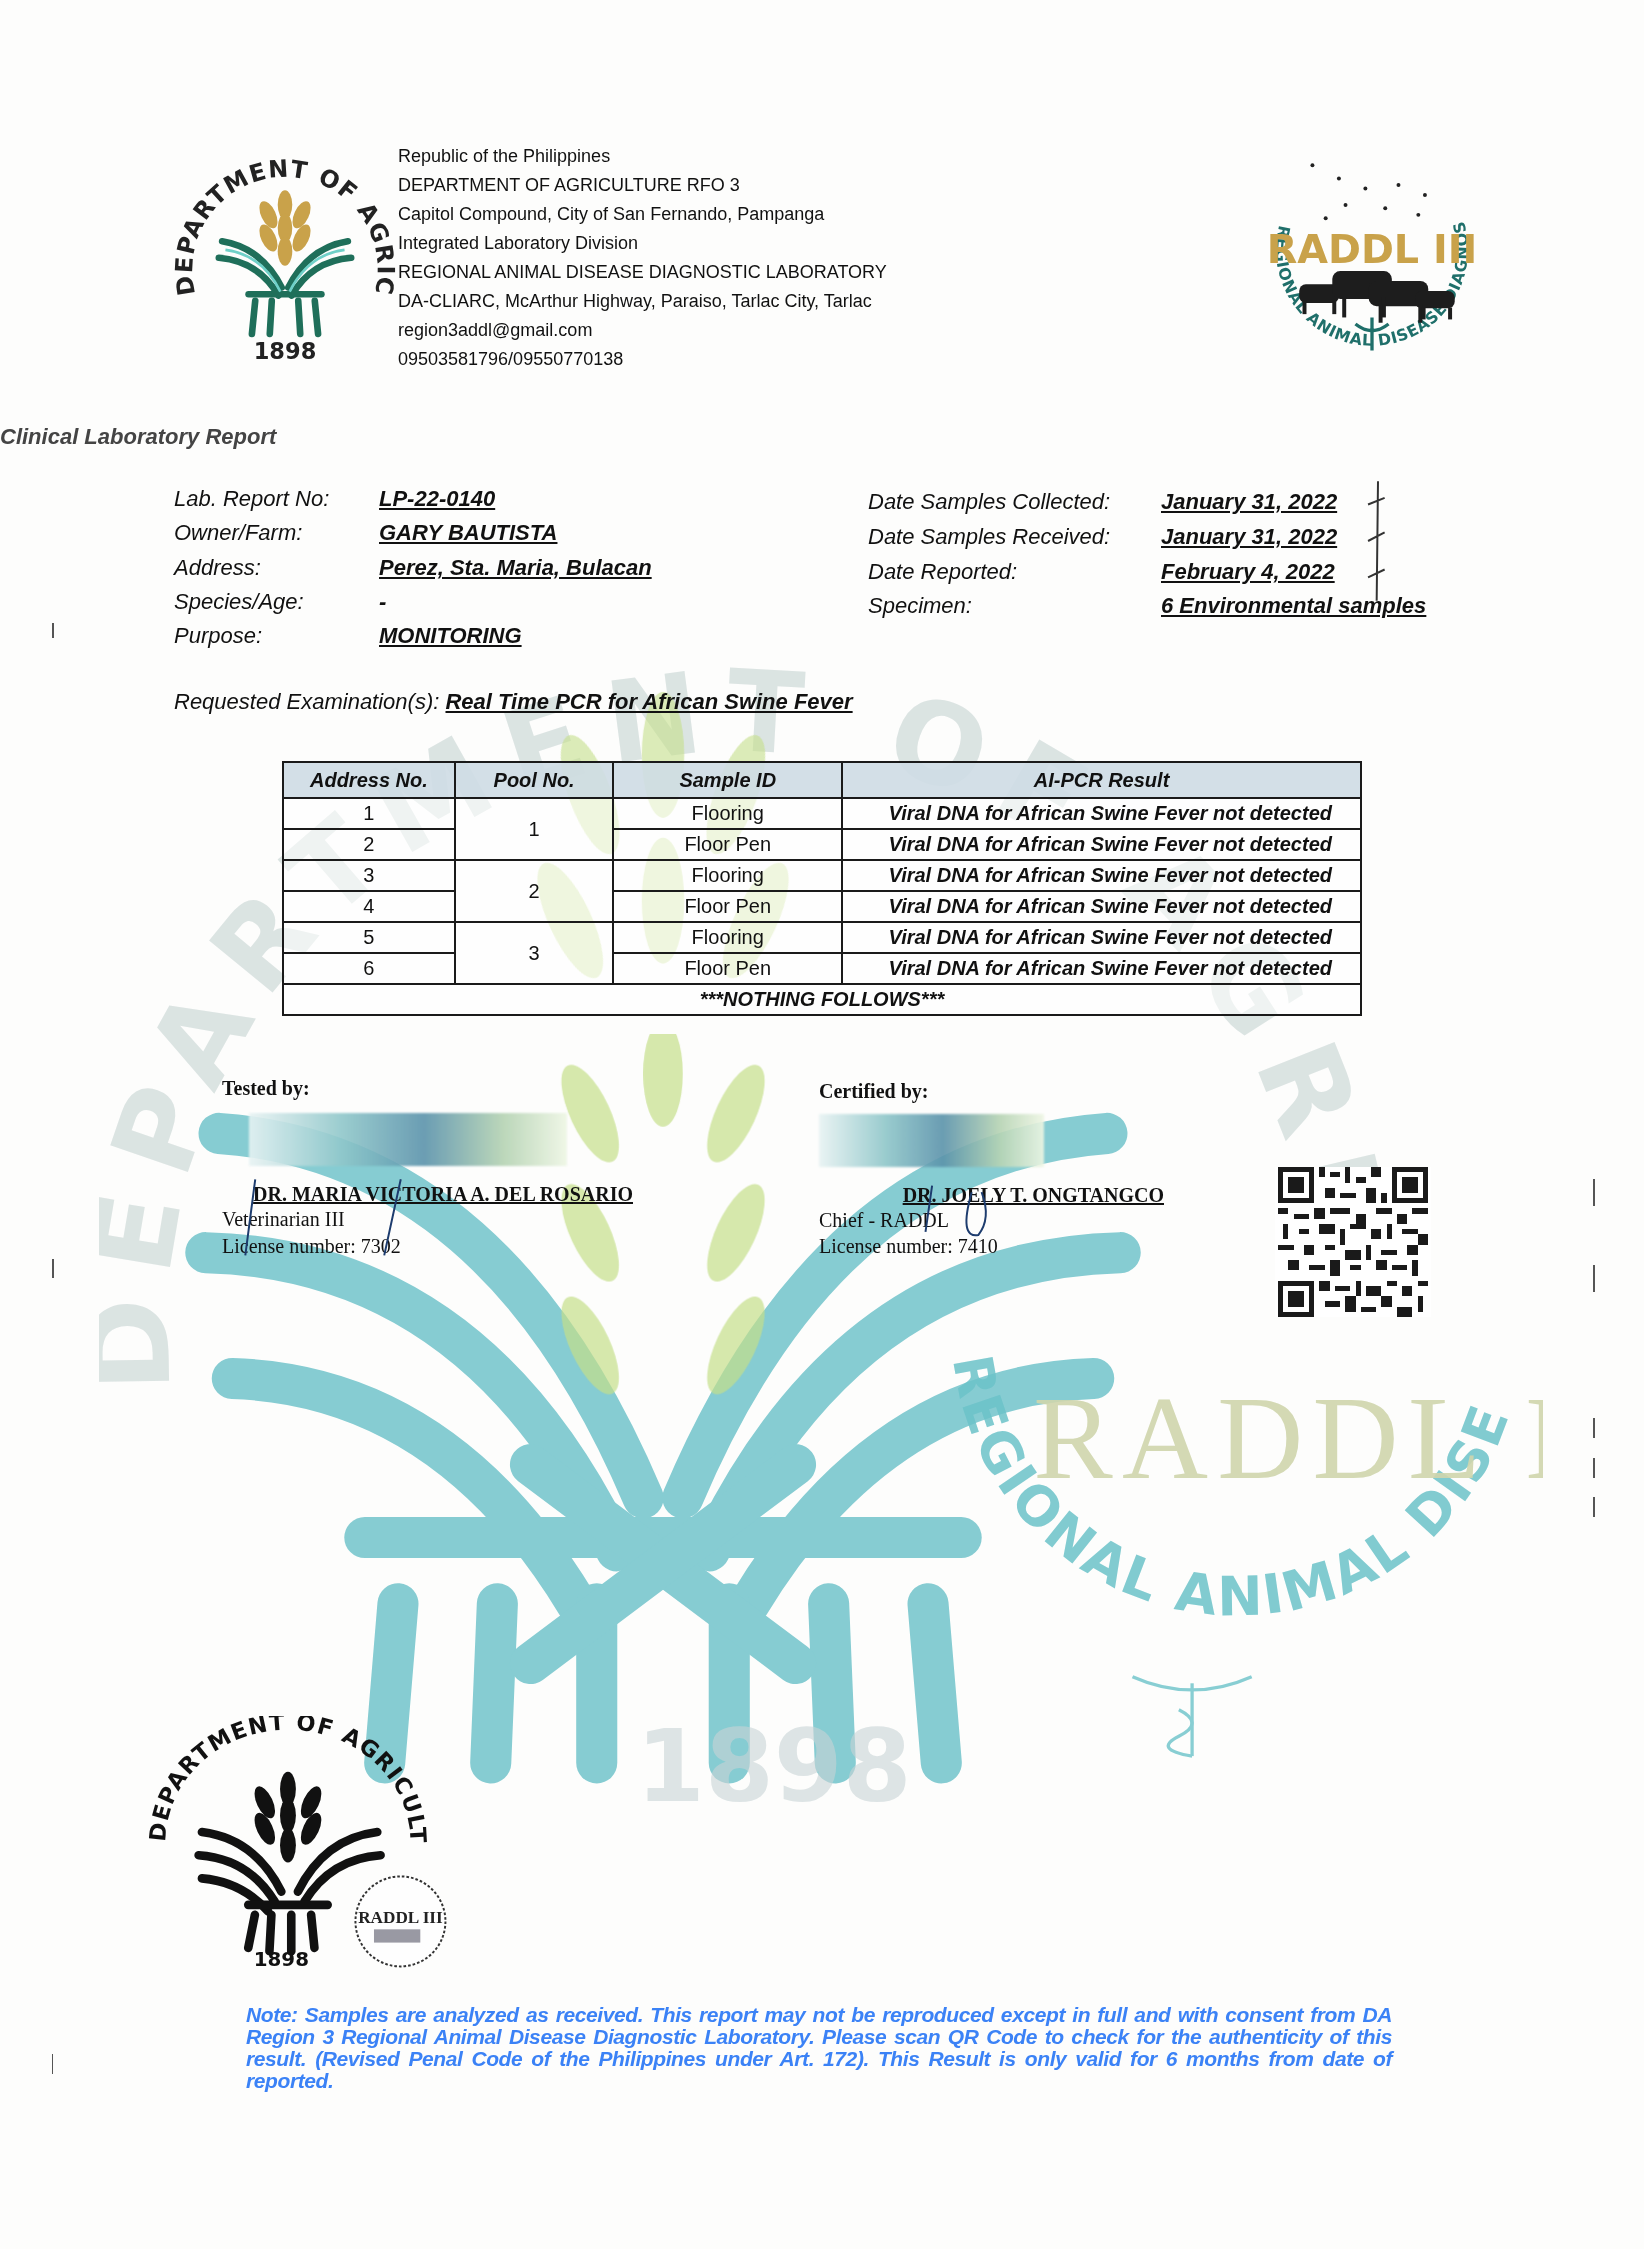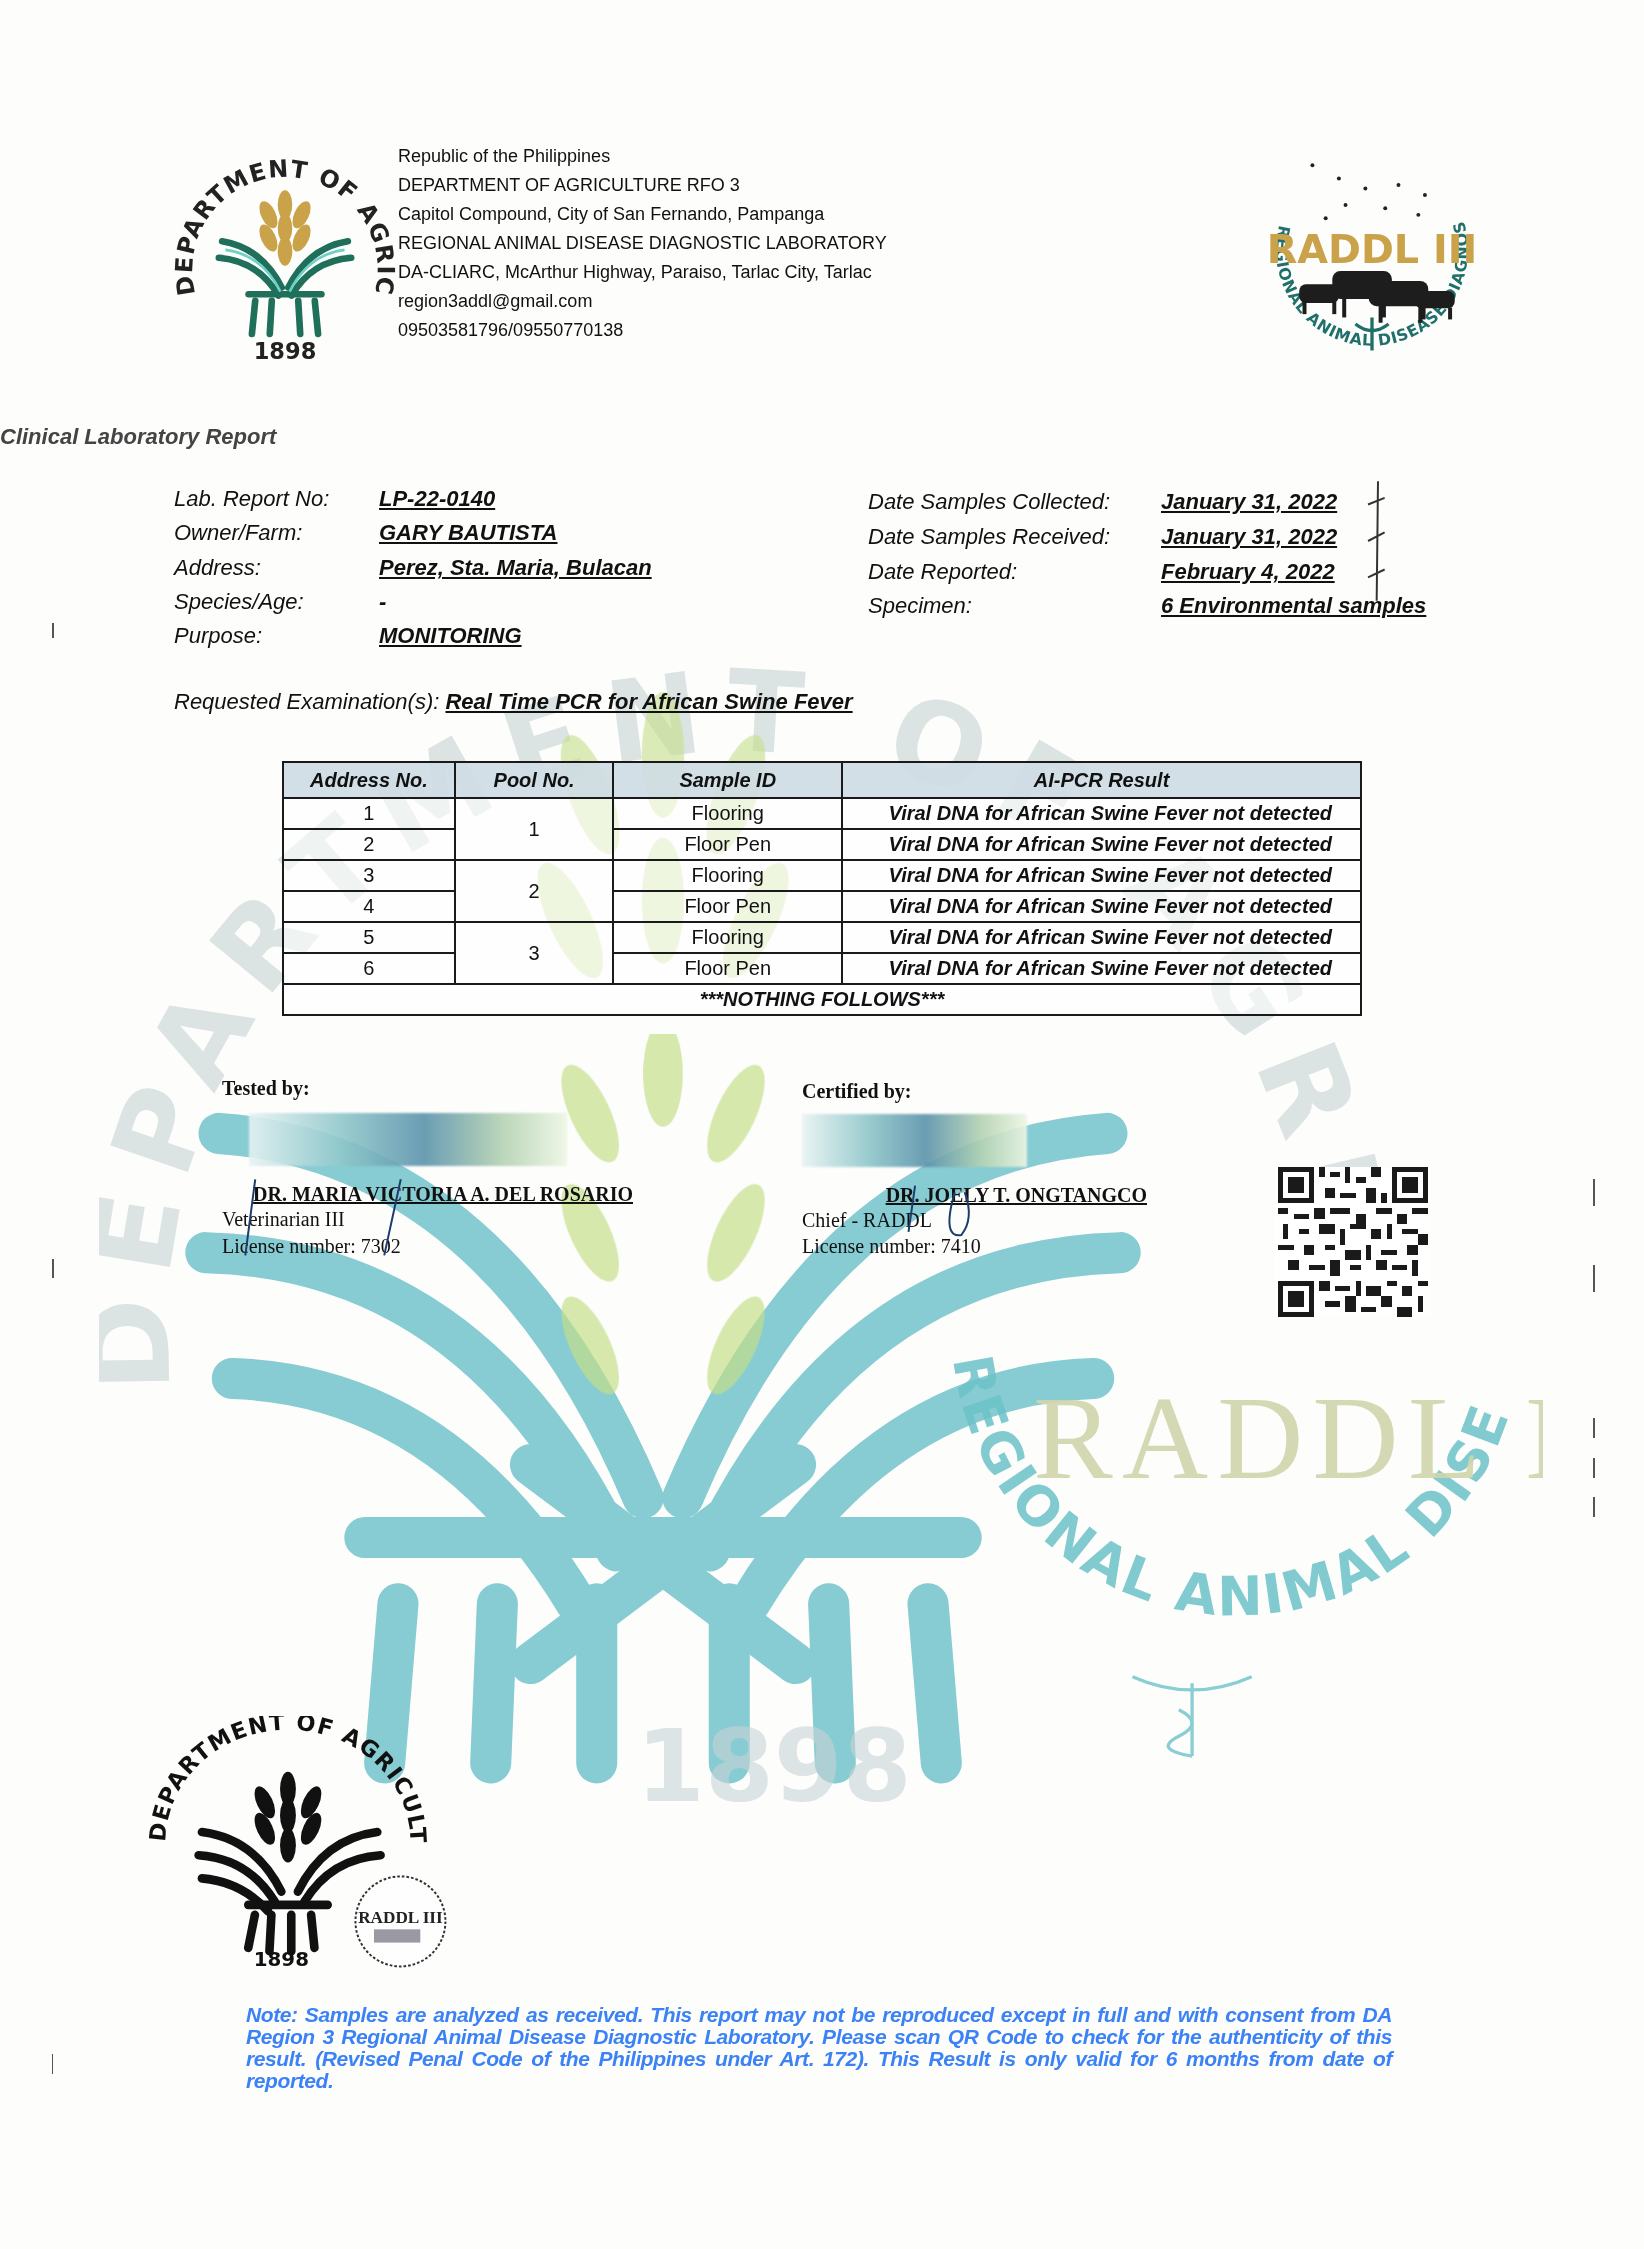--- a/index.html
+++ b/index.html
@@ -195,20 +195,21 @@
     <path d="M 85 163 Q 140 170 168 226"></path>
     <path d="M 265 163 Q 210 170 182 226"></path>
   </g>
   <text x="175" y="328" text-anchor="middle" font-family="DejaVu Sans, sans-serif" font-weight="bold" font-size="34" fill="#222">1898</text>
 </svg>
 
 <div class="header">
   <div>Republic of the Philippines</div>
   <div class="b">DEPARTMENT OF AGRICULTURE RFO 3</div>
   <div>Capitol Compound, City of San Fernando, Pampanga</div>
+  <div class="b">Integrated Laboratory Division</div>
   <div class="b">REGIONAL ANIMAL DISEASE DIAGNOSTIC LABORATORY</div>
   <div>DA-CLIARC, McArthur Highway, Paraiso, Tarlac City, Tarlac</div>
   <div>region3addl@gmail.com</div>
   <div>09503581796/09550770138</div>
 </div>
 
 <svg class="logo-raddl" viewBox="0 0 380 340">
   <defs>
       <path id="raddlArc" d="M 50 110 A 145 145 0 1 0 330 110"></path>
     </defs>
@@ -343,21 +344,21 @@
   <div class="head">Tested by:</div>
   <div class="blur" style="width:318px;margin-left:26.5px;"></div>
   <div class="name">DR. MARIA VICTORIA A. DEL ROSARIO</div>
   <div class="line">Veterinarian III</div>
   <div class="line">License number: 7302</div>
   <svg class="abs" style="left:20px;top:99px;" width="172" height="86" viewBox="0 0 260 130">
     <path d="M 20 5 L 5 120 M 240 5 L 215 120" stroke="#1d3c6e" stroke-width="3" fill="none"></path>
   </svg>
 </div>
 
-<div class="sig" style="left:802px;top:1080px;width:345px;">
+<div class="sig" style="left:819px;top:1080px;width:345px;">
   <div class="head">Certified by:</div>
   <div class="blur" style="width:225px;margin-top:10.6px;"></div>
   <div class="name">DR. JOELY T. ONGTANGCO</div>
   <div class="line">Chief - RADDL</div>
   <div class="line">License number: 7410</div>
   <svg class="abs" style="left:93px;top:99px;" width="93" height="66" viewBox="0 0 140 100">
     <path d="M 30 10 L 20 80 M 90 20 Q 70 90 100 85 Q 120 60 105 20" stroke="#1d3c6e" stroke-width="3" fill="none"></path>
   </svg>
 </div>
 

